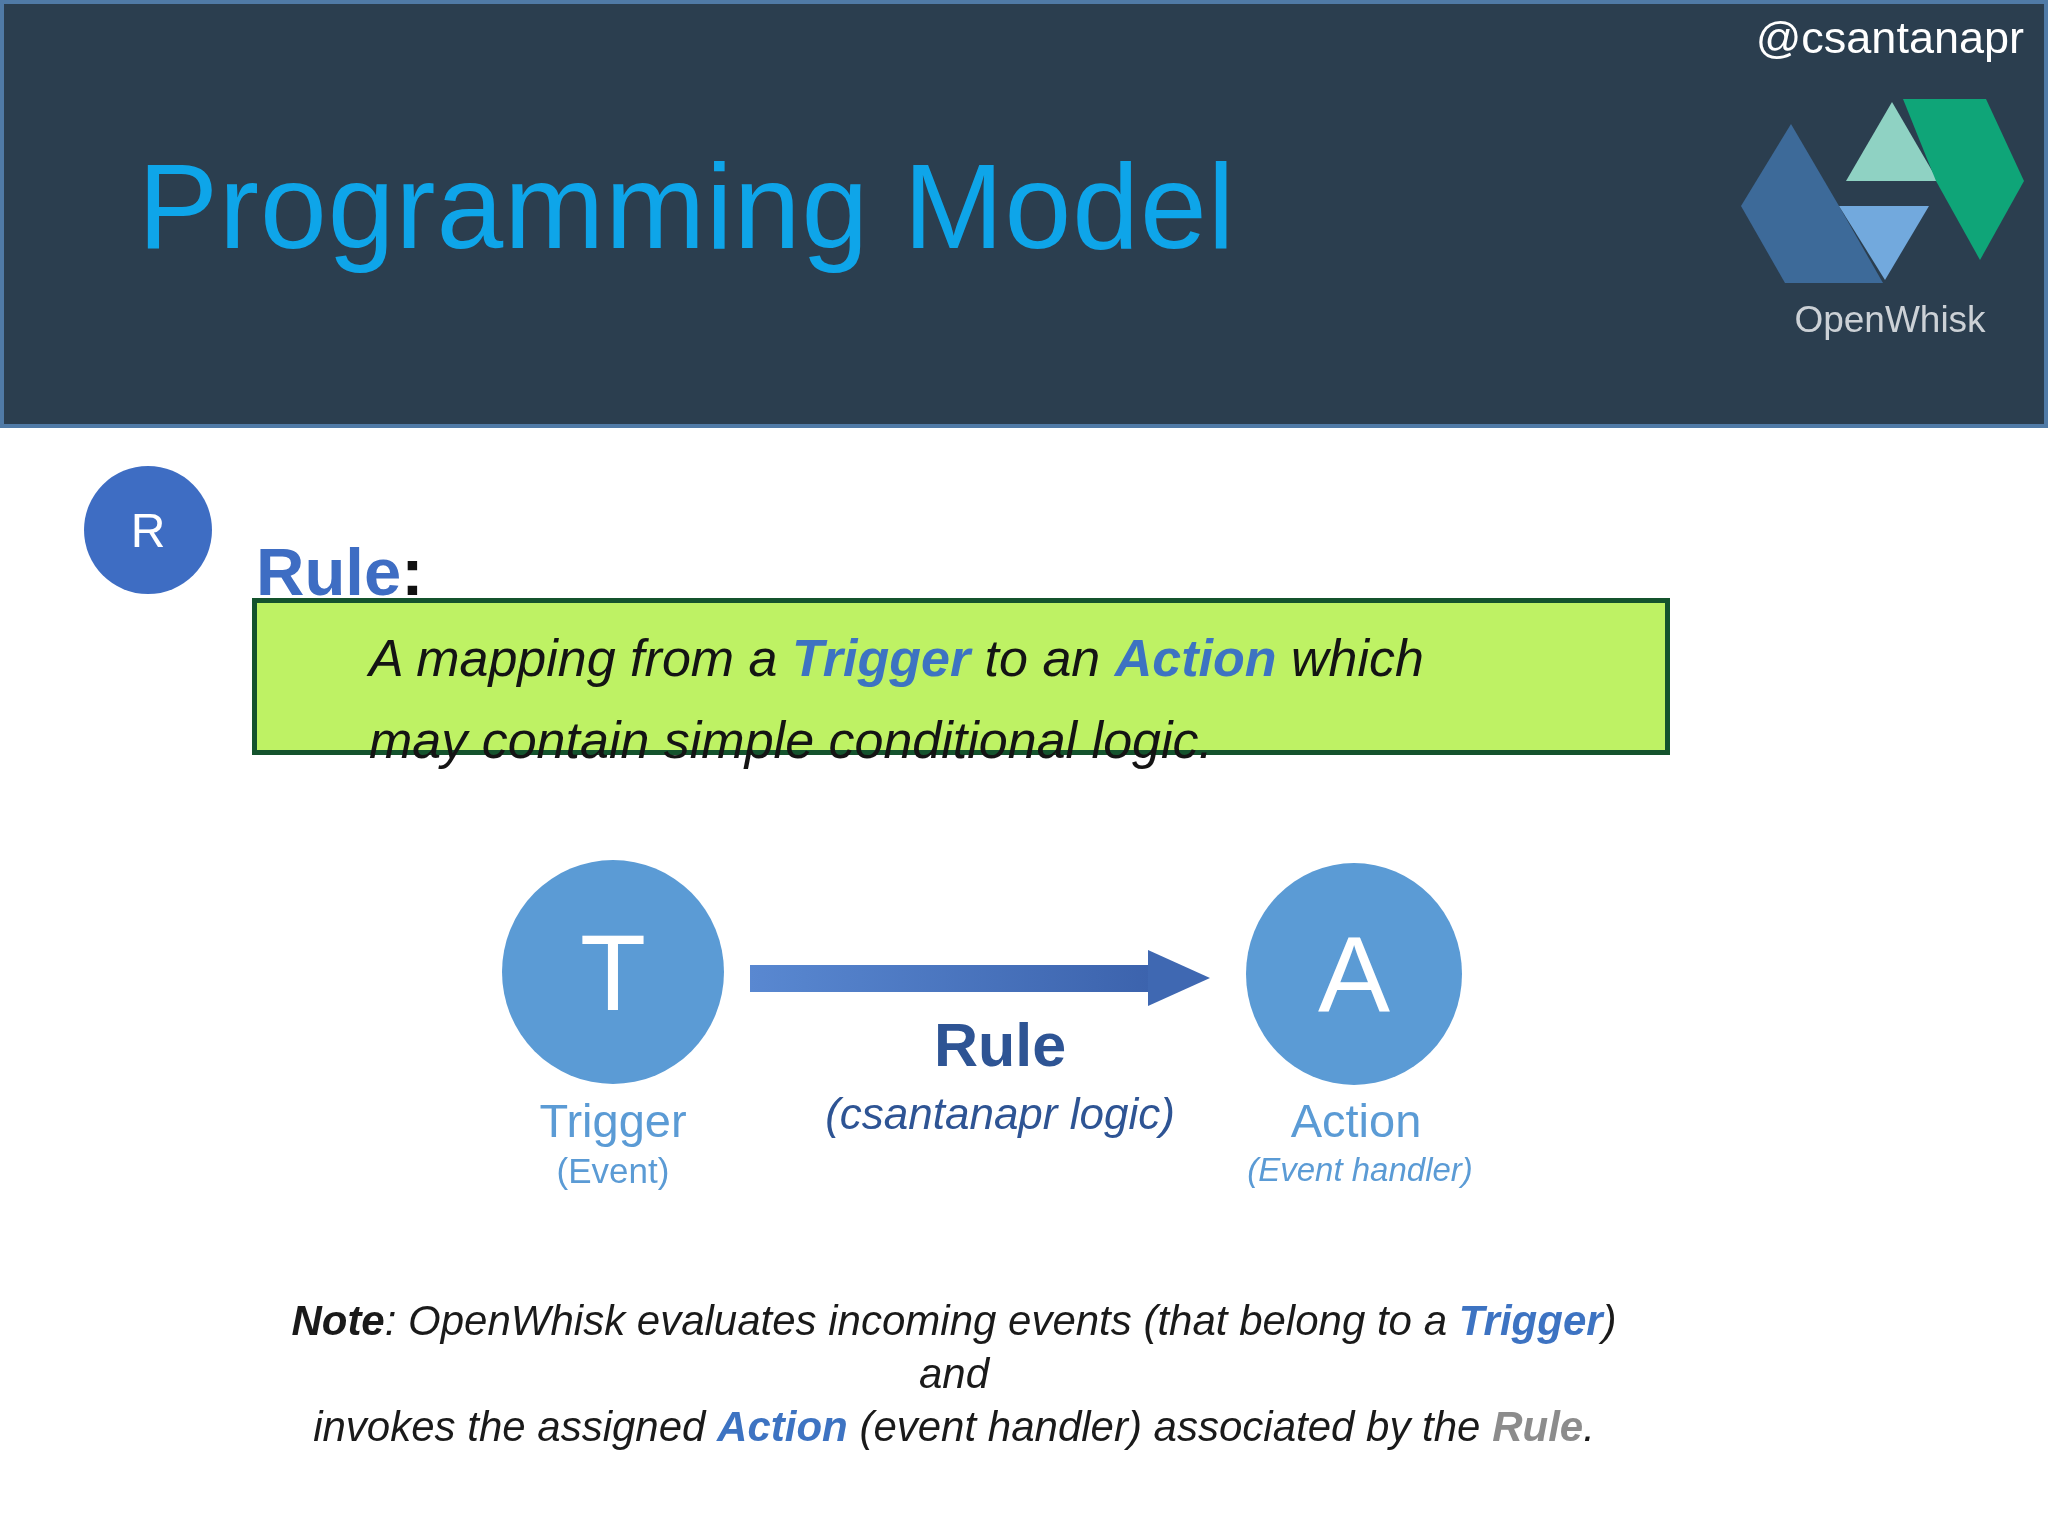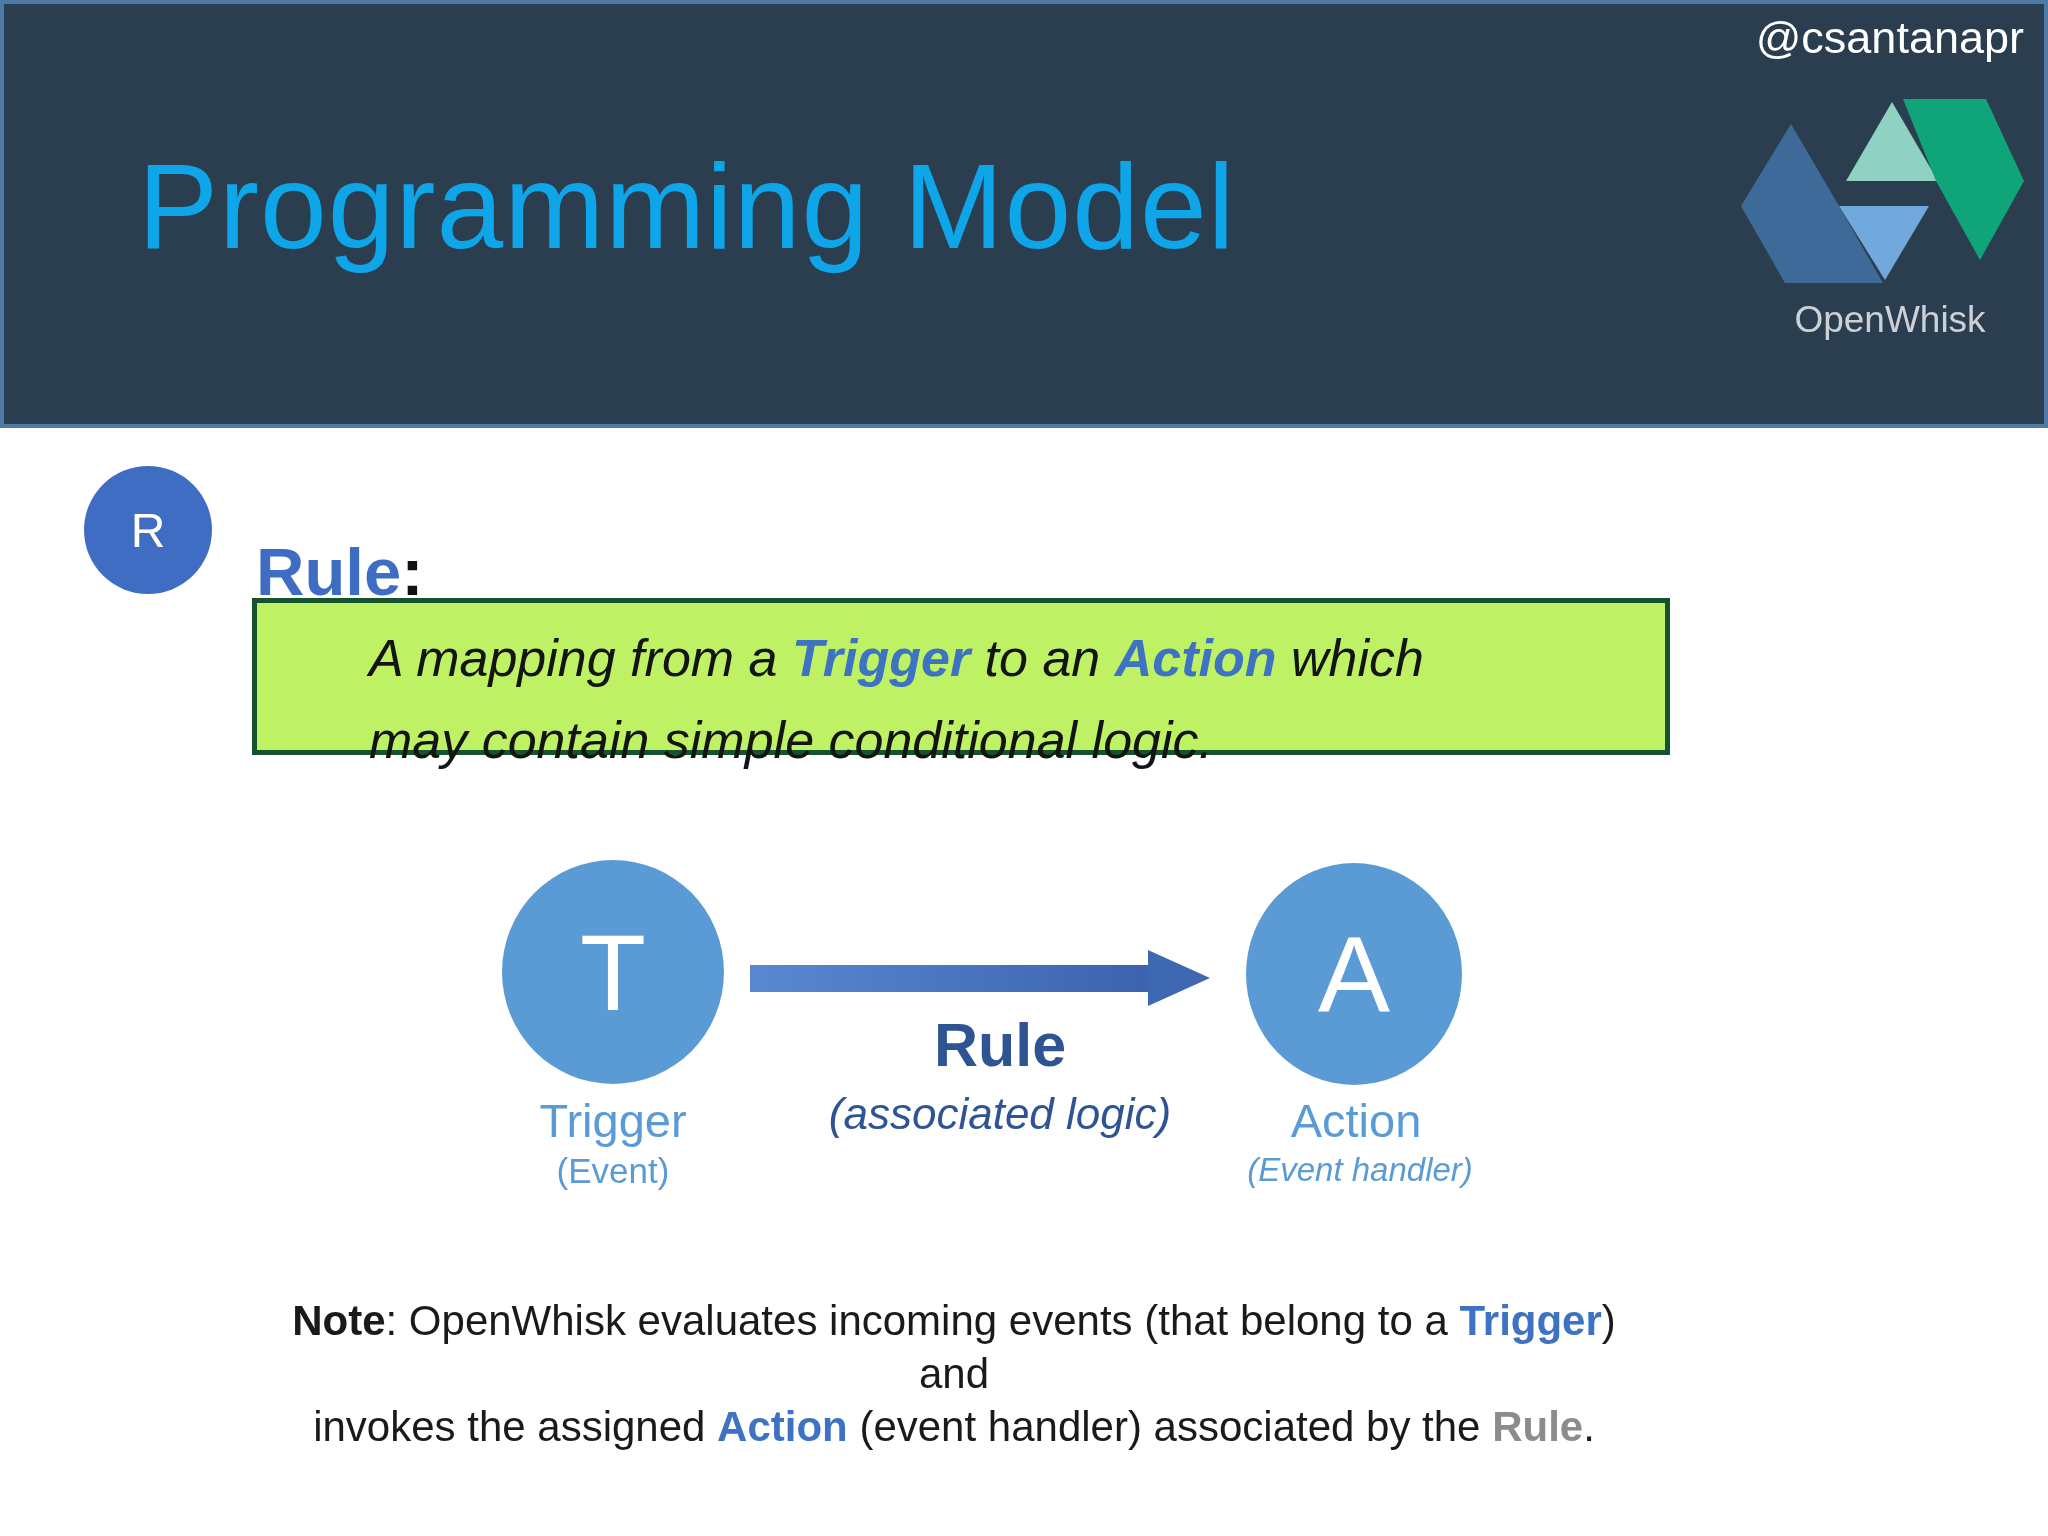--- a/index.html
+++ b/index.html
@@ -58,21 +58,21 @@
   .dlabel{position:absolute;transform:translateX(-50%);white-space:nowrap;line-height:1.1;}
   .trigger-label{left:613px;top:1095px;font-size:47px;color:#5b9bd5;}
   .trigger-sublabel{left:613px;top:1152px;font-size:35px;color:#5b9bd5;}
   .rule-label{left:1000px;top:1012px;font-size:61px;font-weight:700;color:#2e5494;}
   .rule-sublabel{left:1000px;top:1090px;font-size:44px;font-style:italic;color:#2e5494;}
   .action-label{left:1356px;top:1095px;font-size:47px;color:#5b9bd5;}
   .action-sublabel{left:1360px;top:1152px;font-size:33px;font-style:italic;color:#5b9bd5;}
   
   .note{
     position:absolute;left:254px;top:1294px;width:1400px;
-    text-align:center;font-size:42px;color:#1a1a1a;line-height:53px;
+    text-align:center;font-size:42px;font-style:italic;color:#1a1a1a;line-height:53px;
   }
   
   .seg-plain{}
   .seg-accent{color:#3d73c2;font-weight:700;}
   .seg-bold{font-weight:700;}
   .seg-gray{color:#8c8c8c;font-weight:700;}
 </style>
 </head>
 <body>
 
@@ -120,21 +120,21 @@
     <polygon points="398,5 460,33 398,61" fill="#3f68b2"></polygon>
   </svg>
 
   <div class="circle circle-a">
     <span>A</span>
   </div>
 
   <div class="dlabel trigger-label">Trigger</div>
   <div class="dlabel trigger-sublabel">(Event)</div>
   <div class="dlabel rule-label">Rule</div>
-  <div class="dlabel rule-sublabel">(associated logic)</div>
+  <div class="dlabel rule-sublabel">(csantanapr logic)</div>
   <div class="dlabel action-label">Action</div>
   <div class="dlabel action-sublabel">(Event handler)</div>
 
   <div class="note">
     <div><span class="seg-bold">Note</span><span class="seg-plain">: OpenWhisk evaluates incoming events (that belong to a </span><span class="seg-accent">Trigger</span><span class="seg-plain">) and</span></div>
     <div><span class="seg-plain">invokes the assigned </span><span class="seg-accent">Action</span><span class="seg-plain"> (event handler) associated by the </span><span class="seg-gray">Rule</span><span class="seg-plain">.</span></div>
   </div>
 
 </div>
 

